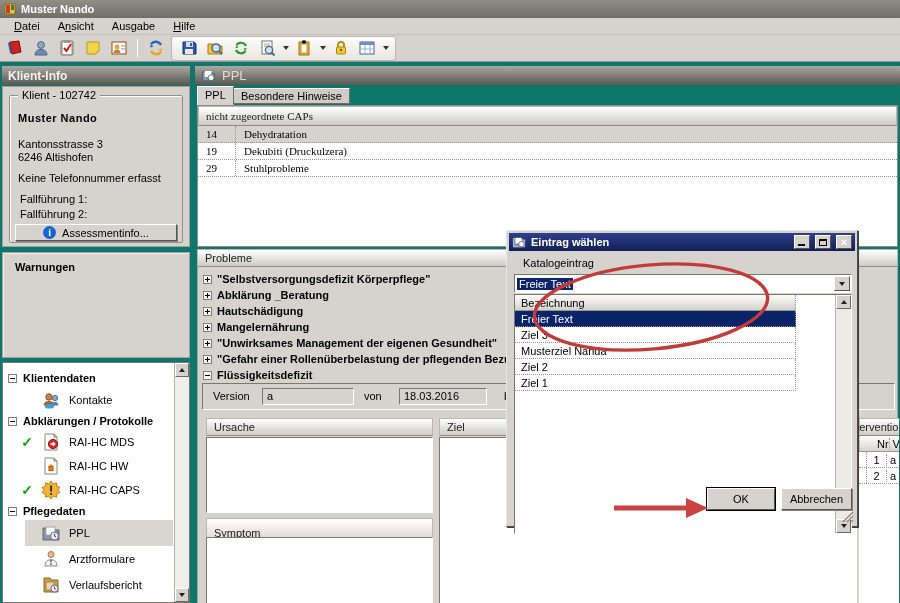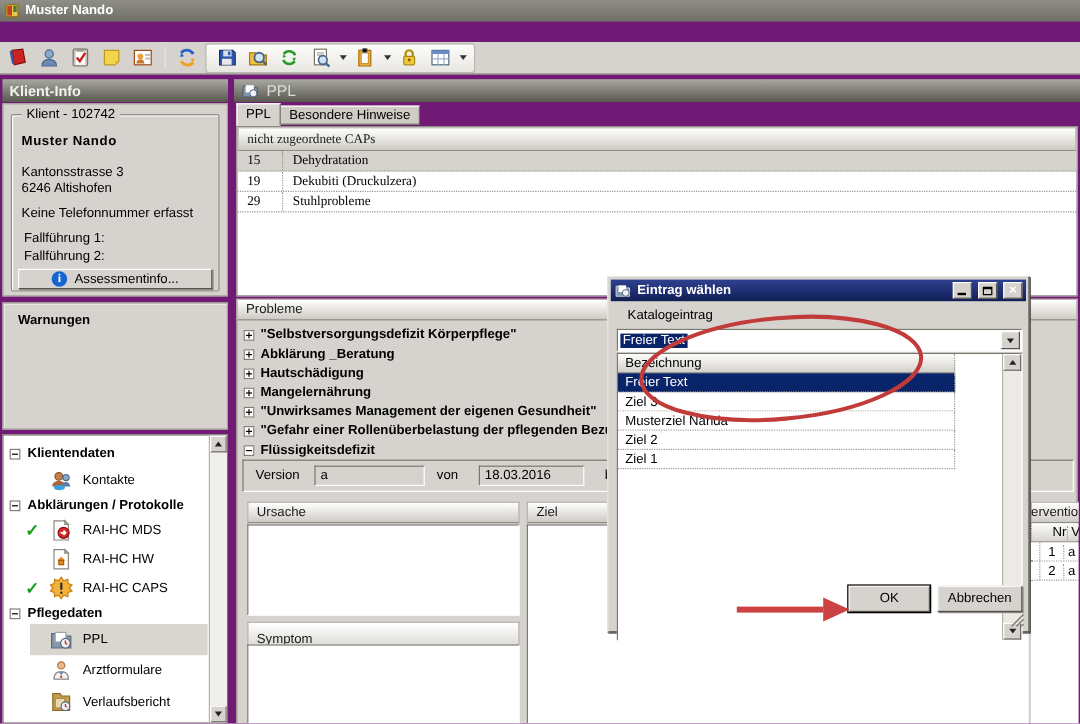--- a/index.html
+++ b/index.html
@@ -1,17 +1,17 @@
 <!DOCTYPE html>
 <html><head>
 <meta charset="utf-8">
 <style>
   * { margin:0; padding:0; box-sizing:border-box; }
   body { background:#ffffff; font-family:"Liberation Sans", sans-serif; }
-  .screen{ position:relative; width:900px; height:603px; background:#701a75;
+  .screen{ position:relative; width:900px; height:603px; background:#0f766e;
            font-size:11px; color:#000; overflow:hidden; }
   .sunken{ border:1px solid; border-color:#7a776f #ffffff #ffffff #7a776f; }
   .band{ background:linear-gradient(#ffffff,#cecbc5); border:1px solid #b9b6b0;
          border-bottom:1px solid #8f8c86; display:flex; align-items:center; padding:0 7px; color:#1a1a1a; }
   .caption-dark{ background:linear-gradient(#a9a9a2,#585851); color:#f2f2ee; font-weight:bold;
                  display:flex; align-items:center; gap:6px; padding:0 6px; font-size:12px; }
   .abs{ position:absolute; }
   .nowrap{ white-space:nowrap; }
 
   
@@ -100,20 +100,26 @@
 
   <div class="titlebar">
     <svg class="abs" width="12" height="12" viewBox="0 0 12 12" style="position:static">
       <rect x="1" y="1" width="10" height="10" fill="#e8c84a" stroke="#8a6a10"></rect>
       <rect x="2" y="2" width="4" height="8" fill="#c83a2a"></rect>
       <rect x="7" y="2" width="3" height="5" fill="#4a7a3a"></rect>
     </svg>
     <span>Muster Nando</span>
   </div>
 
+  <div class="menubar">
+    <span class="mi"><span></span><u>D</u><span>atei</span></span>
+    <span class="mi"><span>A</span><u>n</u><span>sicht</span></span>
+    <span class="mi"><span></span><u></u><span>Ausgabe</span></span>
+    <span class="mi"><span></span><u>H</u><span>ilfe</span></span>
+  </div>
 
   <div class="toolbar">
     <span class="tbtn">
       <svg width="18" height="18" viewBox="0 0 18 18">
           <path d="M4 3 L13 2 L15 13 L6 15 Z" fill="#cc2222" stroke="#801010"></path>
           <path d="M4 3 L6 15 L4 14 L2 4 Z" fill="#3a56a8"></path>
         </svg>
       </span>
     <span class="tbtn">
       <svg width="18" height="18" viewBox="0 0 18 18">
@@ -367,21 +373,21 @@
       <span>Besondere Hinweise</span>
     </div>
   </div>
 
   <div class="abs" style="left:197px; top:105px; width:701px; height:142px; background:#fff; border:1px solid #8f8c85;font-family:Liberation Serif, serif;">
     <div class="band" style="height:20px;">
       <span>nicht zugeordnete CAPs</span>
     </div>
     <div class="caps-table">
       <div class="crow" style="background:#d6d3ce;">
-        <span class="cnr">15</span>
+        <span class="cnr">14</span>
         <span class="ctx">Dehydratation</span>
       </div>
       <div class="crow">
         <span class="cnr">19</span>
         <span class="ctx">Dekubiti (Druckulzera)</span>
       </div>
       <div class="crow">
         <span class="cnr">29</span>
         <span class="ctx">Stuhlprobleme</span>
       </div>

